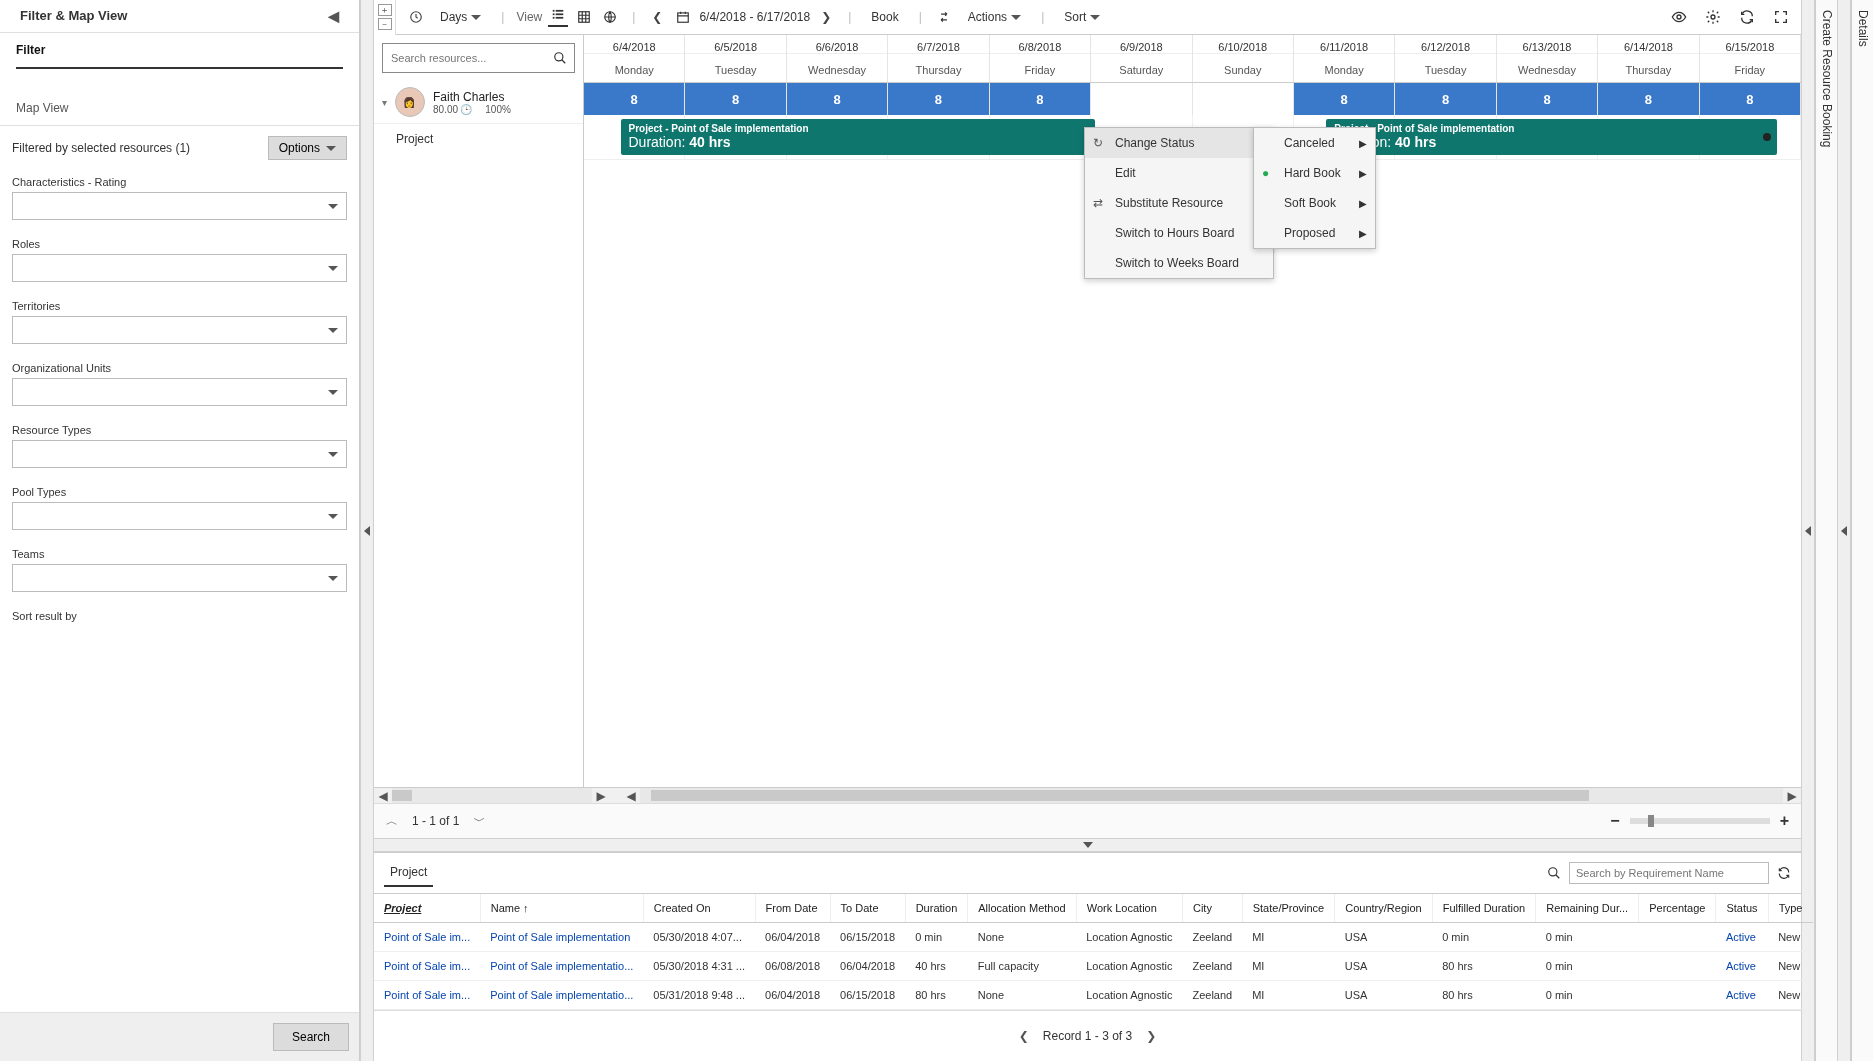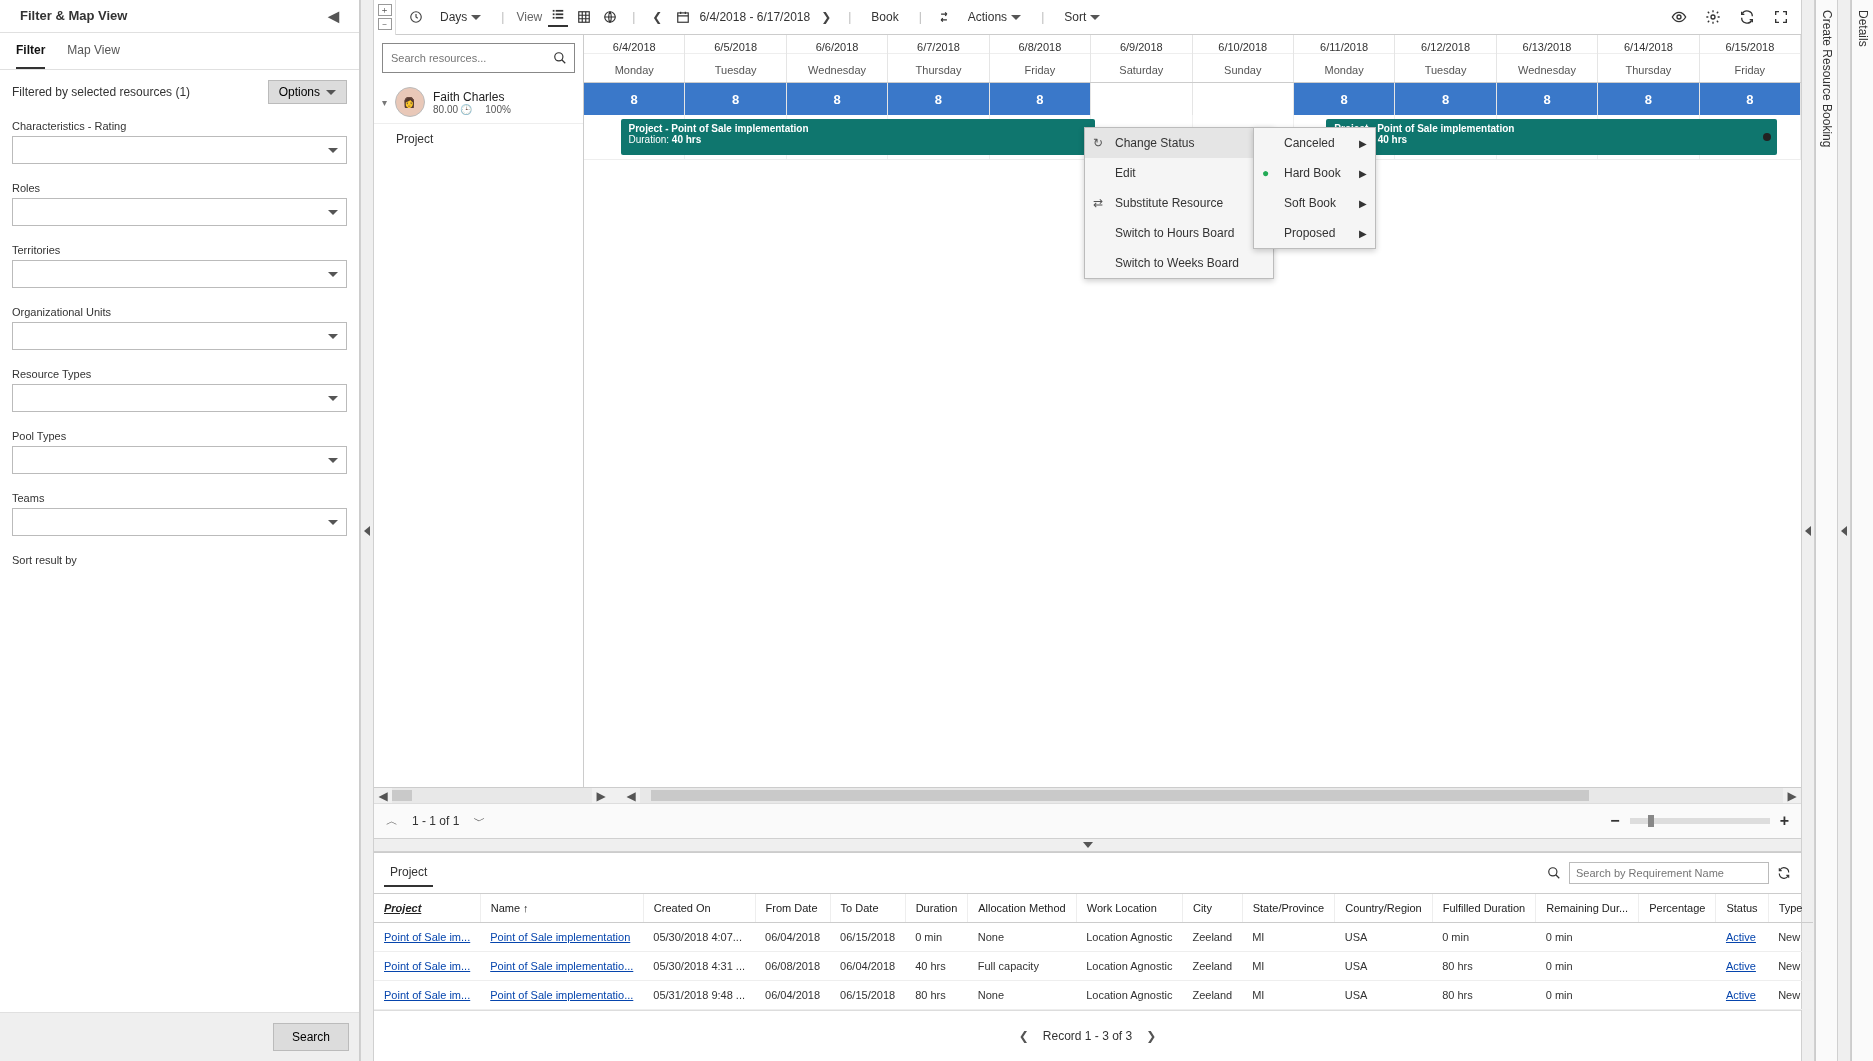--- a/index.html
+++ b/index.html
@@ -3,21 +3,21 @@
 <meta charset="utf-8">
 <style>
 * { box-sizing: border-box; margin: 0; padding: 0; font-family: "Segoe UI", Arial, sans-serif; }
 body { background: #fff; color: #333; font-size: 12px; overflow: hidden; width:1873px; height:1061px; position:relative;}
 .app { display: flex; height: 100%; }
 
 
 .sidebar { width: 360px; border-right: 1px solid #ccc; display:flex; flex-direction:column; background:#fff;}
 .sidebar-header { display:flex; align-items:flex-start; justify-content:space-between; padding:8px 20px; border-bottom:1px solid #e0e0e0; font-size:13px; font-weight:600;}
 .sidebar-header .chev { font-size:14px; color:#555; cursor:pointer;}
-.sidebar-tabs { display:flex; gap:22px; padding:0 16px; border-bottom:1px solid #e0e0e0; font-size:12px;}
+.sidebar-tabs { display:flex; gap:22px; padding:0 16px; border-bottom:1px solid #e0e0e0; font-size:12px;flex-direction:column;}
 .sidebar-tab { padding:10px 0; color:#555; cursor:pointer;}
 .sidebar-tab.active { border-bottom:2px solid #333; font-weight:600; color:#111;}
 .filtered-row { display:flex; align-items:center; justify-content:space-between; padding:10px 12px; font-size:12px;}
 .options-btn { background:#dcdcdc; border:1px solid #bbb; padding:4px 10px; font-size:12px; cursor:pointer; display:flex; gap:6px; align-items:center;}
 .filter-body { flex:1; overflow-y:auto; padding:6px 12px 12px 12px;}
 .filter-group { margin-bottom:18px;}
 .filter-group label { font-size:11px; color:#333; display:block; margin-bottom:4px;}
 .filter-group .select { border:1px solid #bbb; height:28px; display:flex; align-items:center; justify-content:flex-end; padding:0 8px; background:#fff;}
 .caret-down { width:0;height:0;border-left:5px solid transparent;border-right:5px solid transparent;border-top:5px solid #555;}
 .search-btn-row { padding:10px; border-top:1px solid #e0e0e0; display:flex; justify-content:flex-end; background:#efefef;}
@@ -54,21 +54,21 @@
 .cal-col .date{color:#333;}
 .cal-col .dow{color:#555; border-top:1px solid #eee; padding-top:10px;}
 .alloc-row { display:flex; height:32px;}
 .alloc-cell { flex:1; border-right:1px solid #e5e5e5; display:flex; align-items:center; justify-content:center; font-size:13px;}
 .alloc-cell.blue { background:#3a78c9; color:#fff; font-weight:600;}
 .alloc-cell.empty { background:#fff;}
 .book-row { position:relative; height:44px; display:flex;}
 .book-row .cell { flex:1; border-right:1px solid #f0f0f0;}
 .booking { position:absolute; top:4px; height:36px; background:#0f766e; color:#fff; font-size:10px; padding:4px 8px; border-radius:2px; overflow:hidden;}
 .booking .ttl{font-weight:600; white-space:nowrap;}
-.booking .dur{font-size:10px;}
+.booking .dur{font-size:14px;}
 .booking .dot{position:absolute; right:6px; top:14px; width:8px;height:8px;border-radius:50%; background:#222;}
 .board-blank{height:520px; border-top:1px solid #eee;}
 .hscroll{ height:16px; background:#f0f0f0; border-top:1px solid #ccc; display:flex;}
 .hscroll .track{flex:1; background:#e8e8e8; position:relative;}
 .hscroll .thumb{position:absolute; left:1%; width:82%; top:2px; bottom:2px; background:#c9c9c9;}
 .hscroll .arrow{width:18px; display:flex;align-items:center;justify-content:center;color:#555;}
 .pager-row { display:flex; align-items:center; padding:8px 12px; gap:14px; border-top:1px solid #ddd; background:#fafafa;}
 .pager-row .spacer{flex:1;}
 .pager-row .chev{color:#555; cursor:pointer;}
 .zoom { display:flex; align-items:center; gap:10px;}
@@ -89,21 +89,21 @@
 .bottom-tabs{ display:flex; align-items:center; padding:6px 10px; gap:10px;}
 .bottom-tabs .tab{ padding:6px 6px; font-size:12px; border-bottom:2px solid #333;}
 .bottom-tabs .spacer{flex:1;}
 .bottom-tabs .srch{display:flex;align-items:center;gap:8px;}
 .bottom-tabs .srch input{border:1px solid #bbb; padding:4px 6px; width:200px; font-size:11px;}
 .grid{border-top:1px solid #ccc;}
 .grid table{width:100%; border-collapse:collapse; font-size:11px;}
 .grid th{ text-align:left; padding:8px 10px; border-bottom:1px solid #ccc; border-right:1px solid #eee; font-weight:400; color:#222; white-space:nowrap;}
 .grid th.first{font-style:italic; text-decoration:underline; font-weight:700;}
 .grid td{ padding:8px 10px; border-bottom:1px solid #eee; color:#333; white-space:nowrap;}
-.grid td a{ color:#0645ad; text-decoration:underline;margin-top:30px;}
+.grid td a{ color:#0645ad; margin-top:30px;}
 .grid-footer{ display:flex; align-items:center; justify-content:center; gap:14px; padding:18px; font-size:12px; border-top:1px solid #ddd;}
 .grid-footer .chev{cursor:pointer;color:#555;}
 
 
 .rail { width:22px; background:#fafafa; border-left:1px solid #ccc; display:flex; align-items:flex-start; justify-content:center; padding-top:10px;}
 .rail span{ writing-mode:vertical-rl; font-size:12px; color:#333;}
 svg{display:block;}
 </style>
 </head>
 <body>

